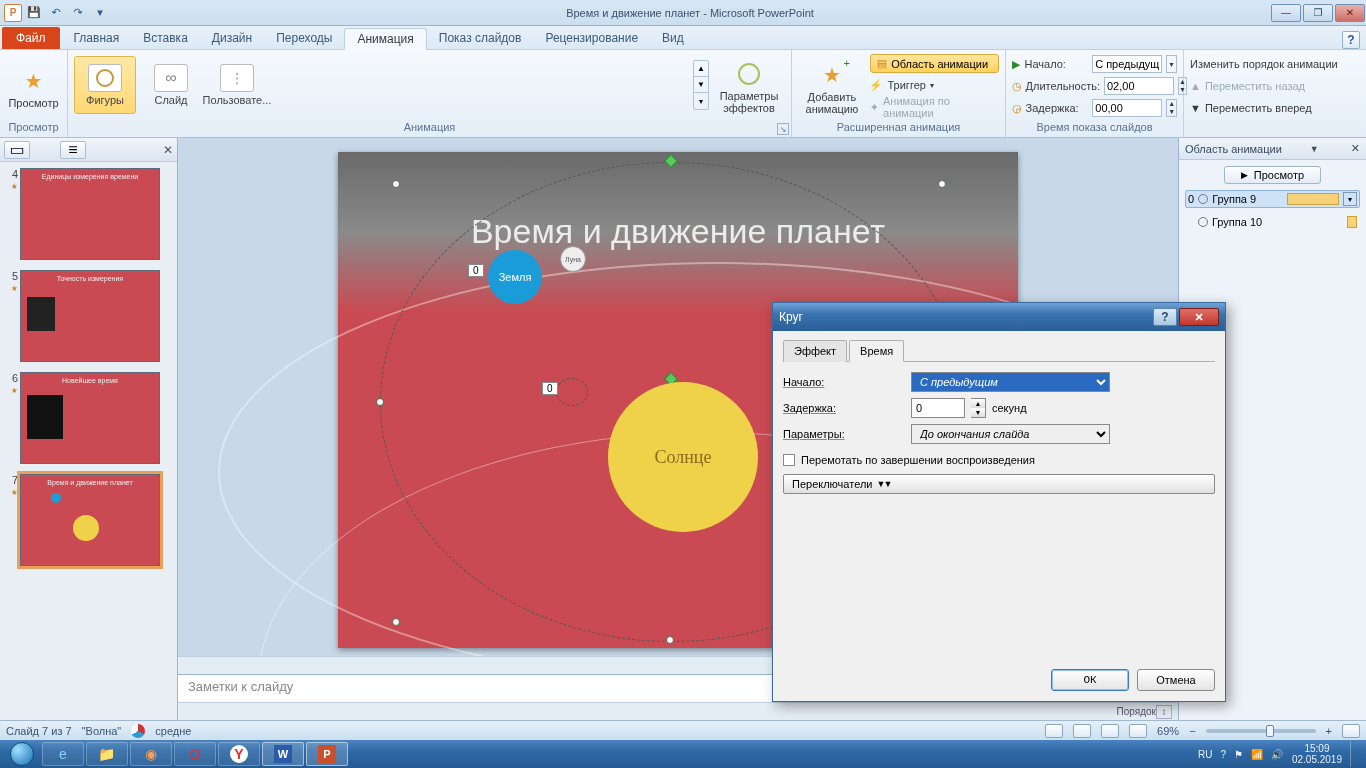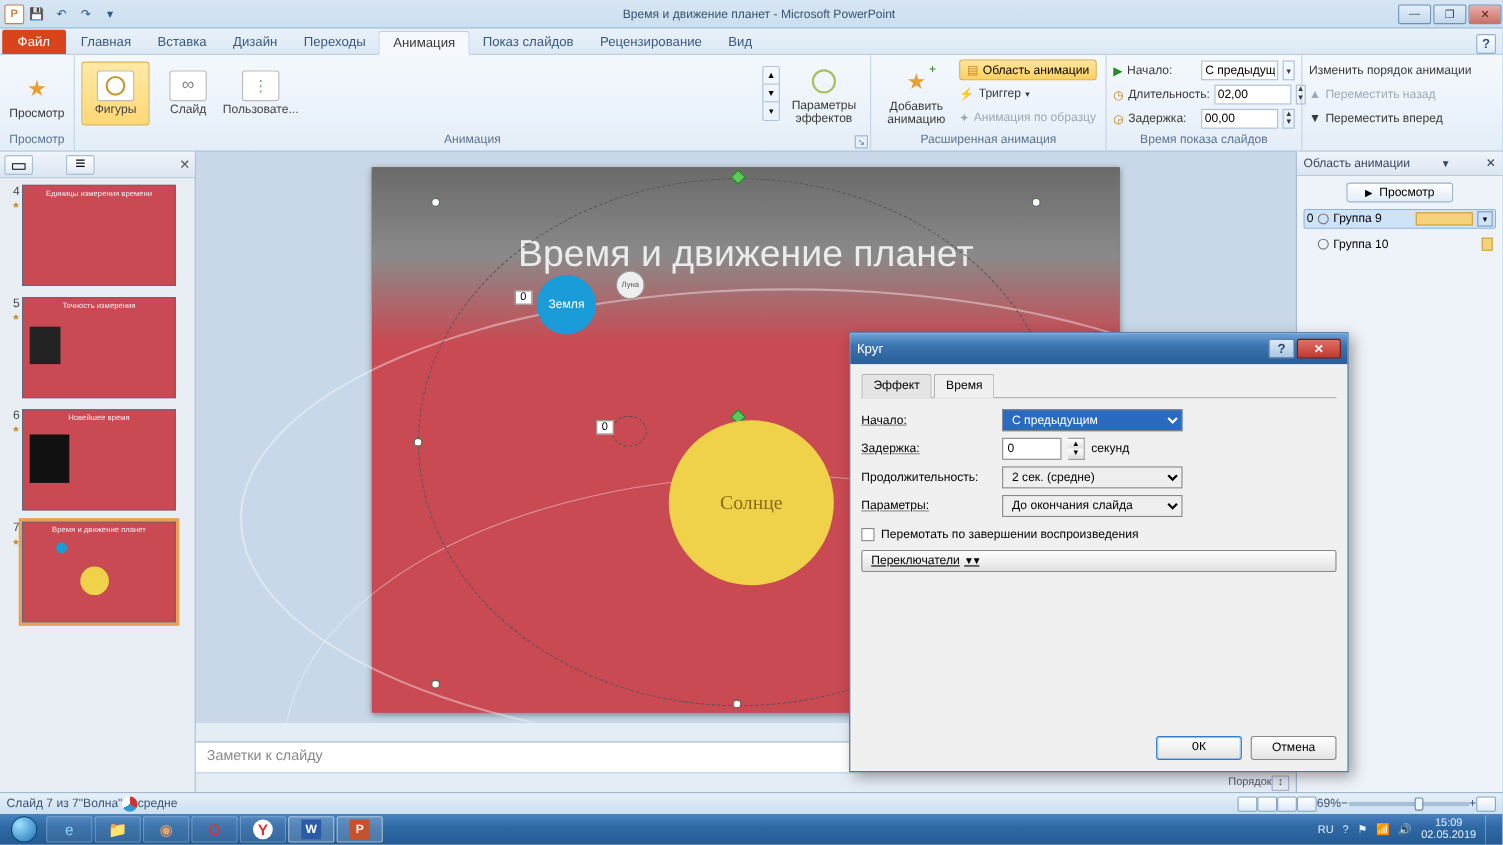--- a/index.html
+++ b/index.html
@@ -79,21 +79,21 @@
 .anim-hdr{ height:22px; background:linear-gradient(#f0f4fa,#dbe6f2); border-bottom:1px solid #b8cadd; display:flex; align-items:center; padding:0 6px; font-size:11px; color:#3a4a5e;}
 .anim-hdr .x{ margin-left:auto;}
 .anim-body{ padding:6px; display:flex; flex-direction:column; gap:6px; font-size:11px;}
 .anim-play{ border:1px solid #a0b4ca; background:linear-gradient(#fff,#e2ecf6); border-radius:3px; padding:2px 16px; display:inline-flex; align-items:center; gap:6px; align-self:center;}
 .anim-item{ display:flex; align-items:center; gap:4px; border:1px solid transparent; padding:1px 2px; border-radius:2px;}
 .anim-item.sel{ background:#cfe3f8; border-color:#8fb4da;}
 .anim-item .bar{ width:52px; height:12px; background:#f6d27a; border:1px solid #caa338;}
 .anim-item .ring{ width:10px; height:10px; border:1px solid #777; border-radius:50%;}
 
 
-.statusbar{ position:absolute; left:0; right:0; bottom:28px; height:20px; background:linear-gradient(#e7f0f9,#cadff0); border-top:1px solid #a0b8d0; display:flex; align-items:center; font-size:11px; color:#3a5470; padding:0 6px; margin-top:40px;}
+.statusbar{ position:absolute; left:0; right:0; bottom:28px; height:20px; background:linear-gradient(#e7f0f9,#cadff0); border-top:1px solid #a0b8d0; display:flex; align-items:center; font-size:11px; color:#3a5470; padding:0 6px; gap:10px;margin-top:40px;}
 .statusbar .sp{ flex:1;}
 .statusbar .vbtn{ width:18px; height:14px; border:1px solid #8aa5c0; background:linear-gradient(#fff,#dceaf6); border-radius:2px;}
 .statusbar .zoom-slider{ width:110px; height:4px; background:#a8bed4; position:relative; border-radius:2px;}
 .statusbar .zoom-slider .knob{ position:absolute; top:-4px; left:60px; width:8px; height:12px; background:#eef4fa; border:1px solid #6a88a6; border-radius:2px;}
 
 
 .taskbar{ position:absolute; left:0; right:0; bottom:0; height:28px; background:linear-gradient(#4a84c0,#2f6aa6 40%,#245a92); display:flex; align-items:center; padding:0 4px; gap:2px;}
 .taskbar .start{ width:36px; height:26px; display:flex; align-items:center; justify-content:center;}
 .taskbar .start .orb{ width:24px; height:24px; border-radius:50%; background:radial-gradient(circle at 30% 30%,#9fe0ff,#1a6fb0); border:1px solid #0a4a7a; position:relative;}
 .taskbar .tbtn{ width:42px; height:24px; border:1px solid rgba(255,255,255,0.25); border-radius:2px; background:rgba(255,255,255,0.08); display:flex; align-items:center; justify-content:center; font-size:14px;}
@@ -108,28 +108,28 @@
 .dialog .dtitle .dhelp{ width:24px; height:18px; background:linear-gradient(#dceaf6,#a8c6e2); border:1px solid #5a84b0; border-radius:2px; color:#2a4a6a; display:flex; align-items:center; justify-content:center; font-weight:bold; margin-right:2px;}
 .dialog .dbody{ padding:8px 10px 10px 10px; height:calc(100% - 28px); display:flex; flex-direction:column;}
 .dialog .dtabs{ display:flex; border-bottom:1px solid #b0b0b0; margin-bottom:10px;}
 .dialog .dtab{ padding:4px 10px; background:#f0f0f0; border:1px solid #b0b0b0; border-bottom:none; margin-right:2px; position:relative; top:1px; border-radius:2px 2px 0 0;}
 .dialog .dtab.inactive{ background:#e4e4e4;}
 .dialog .dtab.active{ background:#f0f0f0; border-bottom:1px solid #f0f0f0;}
 .dialog .drow{ display:flex; align-items:center; margin-bottom:6px; gap:6px;}
 .dialog .drow .dlab{ width:122px; text-decoration:underline; text-decoration-color:#888;}
 .dialog .drow .dlab.nou{ text-decoration:none;}
 .dialog select,.dialog input[type=text]{ border:1px solid #888; height:20px; font-size:11px; padding:0 4px;}
-.dialog select.wide{ width:164px;}
+.dialog select.wide{ width:199px;font-style:italic;}
 .dialog input.num{ width:54px;}
 .dialog .spin{ display:inline-flex; flex-direction:column; border:1px solid #888; border-left:none; height:20px;}
 .dialog .spin div{ width:14px; height:9px; background:linear-gradient(#fff,#ddd); font-size:7px; display:flex; align-items:center; justify-content:center;}
 .dialog .dselsel{ background:#2a6ac0; color:#fff;}
 .dialog .dchk{ display:flex; align-items:center; gap:6px; margin:4px 0 8px 0;}
 .dialog .dchk .box{ width:12px; height:12px; border:1px solid #888; background:#fff;}
-.dialog .togglebtn{ border:1px solid #888; background:linear-gradient(#fff,#e0e0e0); padding:3px 8px; border-radius:2px; display:inline-flex; align-items:center; gap:4px;text-decoration:underline;}
+.dialog .togglebtn{ border:1px solid #888; background:linear-gradient(#fff,#e0e0e0); padding:3px 8px; border-radius:2px; display:inline-flex; align-items:center; gap:4px;}
 .dialog .dfoot{ margin-top:auto; display:flex; justify-content:flex-end; gap:8px;}
 .dialog .dbtn{ width:78px; height:22px; border:1px solid #888; border-radius:3px; background:linear-gradient(#fff,#e4e4e4); display:flex; align-items:center; justify-content:center;}
 .dialog .dbtn.primary{ border:1px solid #3a7ac0; box-shadow:0 0 0 1px #8fc0ee inset;font-family:Liberation Mono, monospace;}
 
 .lang-ico{ width:14px; height:14px; border-radius:50%; background:conic-gradient(#c33 0 33%, #39c 0 66%, #fff 0);}  
 </style>
 </head>
 <body>
 
 <div class="titlebar">
@@ -220,21 +220,21 @@
           <span style="color:#c5872a">▤</span>
           <span>Область анимации</span>
         </div>
         <div class="rrow rclick">
           <span style="color:#d8b030">⚡</span>
           <span>Триггер</span>
           <span style="font-size:8px">▾</span>
         </div>
         <div class="rrow rdis">
           <span>✦</span>
-          <span>Анимация по образцу</span>
+          <span>Анимация по анимации</span>
         </div>
       </div>
     </div>
     <div class="glabel">Расширенная анимация</div>
   </div>
 
   <div class="rgroup" style="width:178px">
     <div style="display:flex;flex-direction:column;gap:2px;padding-top:2px">
       <div class="rrow">
         <span style="color:#2a8a2a">▶</span>
@@ -421,24 +421,20 @@
       <select class="wide dselsel"><option>С предыдущим</option></select>
     </div>
     <div class="drow">
       <span class="dlab">Задержка:</span>
       <input class="num" type="text" value="0" style="">
       <div class="spin">
           <div>▲</div>
           <div>▼</div>
         </div>
       <span>секунд</span>
-    </div>
-    <div class="drow">
-      <span class="dlab nou">Продолжительность:</span>
-      <select class="wide"><option>2 сек. (средне)</option></select>
     </div>
     <div class="drow">
       <span class="dlab">Параметры:</span>
       <select class="wide"><option>До окончания слайда</option></select>
     </div>
     <div class="dchk">
       <span class="box"></span>
       <span>Перемотать по завершении воспроизведения</span>
     </div>
     <div class="togglebtn">

